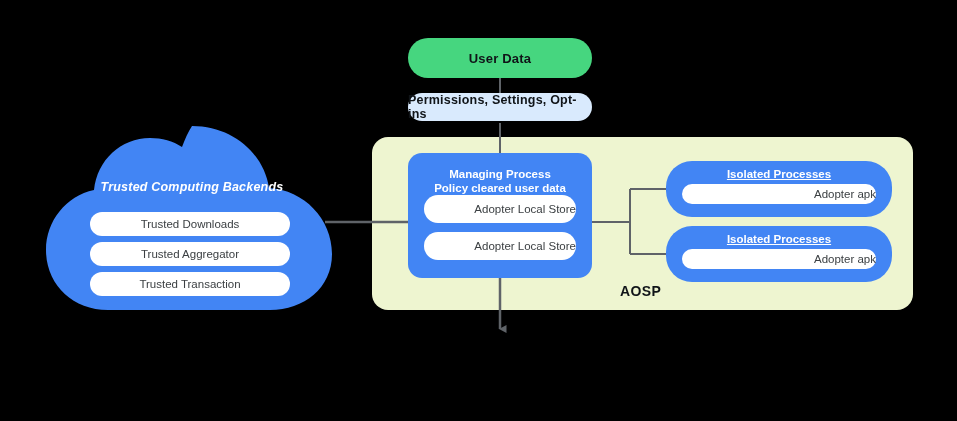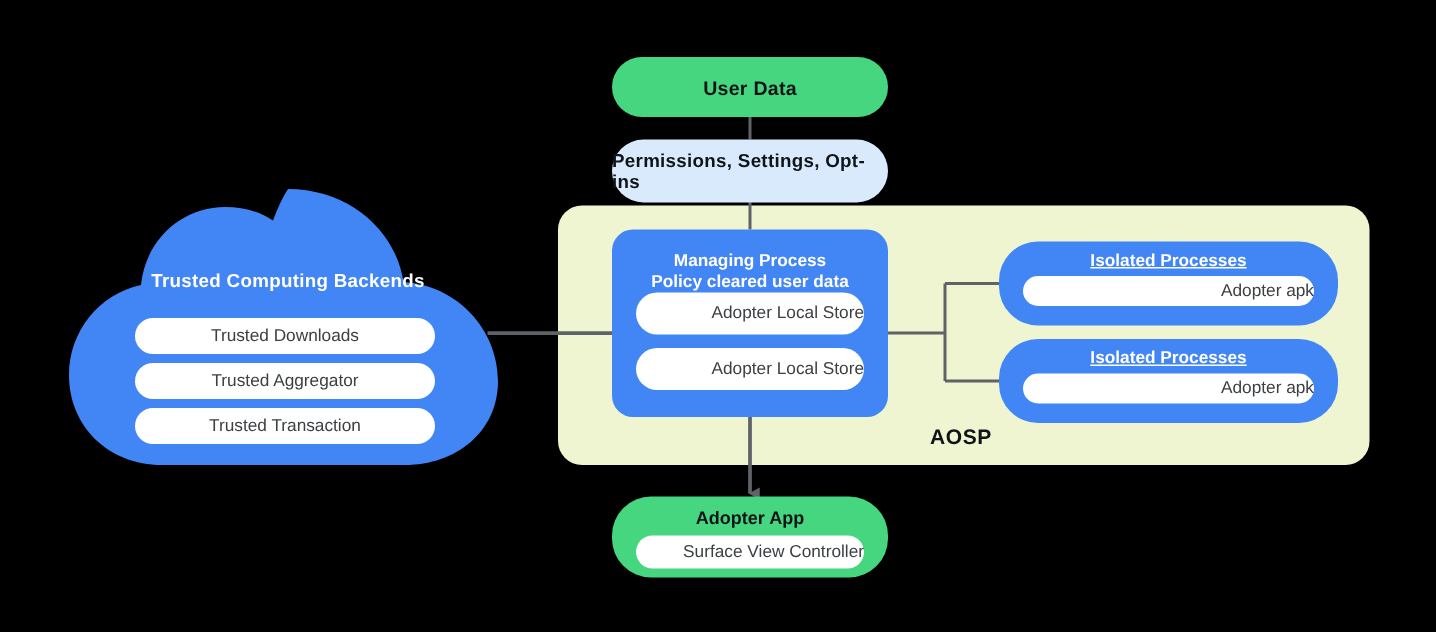--- a/index.html
+++ b/index.html
@@ -38,21 +38,21 @@
     height: 40px;
     background: #46d67f;
     color: #101418;
     font-size: 13px;
   }
   
   #permissions {
     left: 408px;
     top: 93px;
     width: 184px;
-    height: 42px;
+    height: 28px;
     background: #d9eafd;
     color: #101418;
     font-size: 12.5px;
   }
   
   #aosp-container {
     position: absolute;
     left: 372px;
     top: 137px;
     width: 541px;
@@ -145,20 +145,21 @@
   #cloud svg { display: block; }
   #cloud-title {
     position: absolute;
     left: 42px;
     top: 180px;
     width: 300px;
     text-align: center;
     color: #ffffff;
     font-size: 12.5px;
     font-weight: bold;
+    font-style: italic;
   }
   .cloud-pill {
     position: absolute;
     left: 90px;
     width: 200px;
     height: 24px;
     background: #ffffff;
     color: #3c4043;
     border-radius: 999px;
     display: flex;
@@ -286,20 +287,14 @@
 
   <div class="isolated-box" id="isolated-2">
     <div class="isolated-title">Isolated Processes</div>
     <div class="inner-pill">
       <span>Adopter apk</span>
     </div>
   </div>
 
   <div id="aosp-label">AOSP</div>
 
-  <div id="adopter-app">
-    <div class="aa-title">Adopter App</div>
-    <div class="inner-pill">
-      <span>Surface View Controller</span>
-    </div>
-  </div>
 
 </div>
 
 </body></html>

